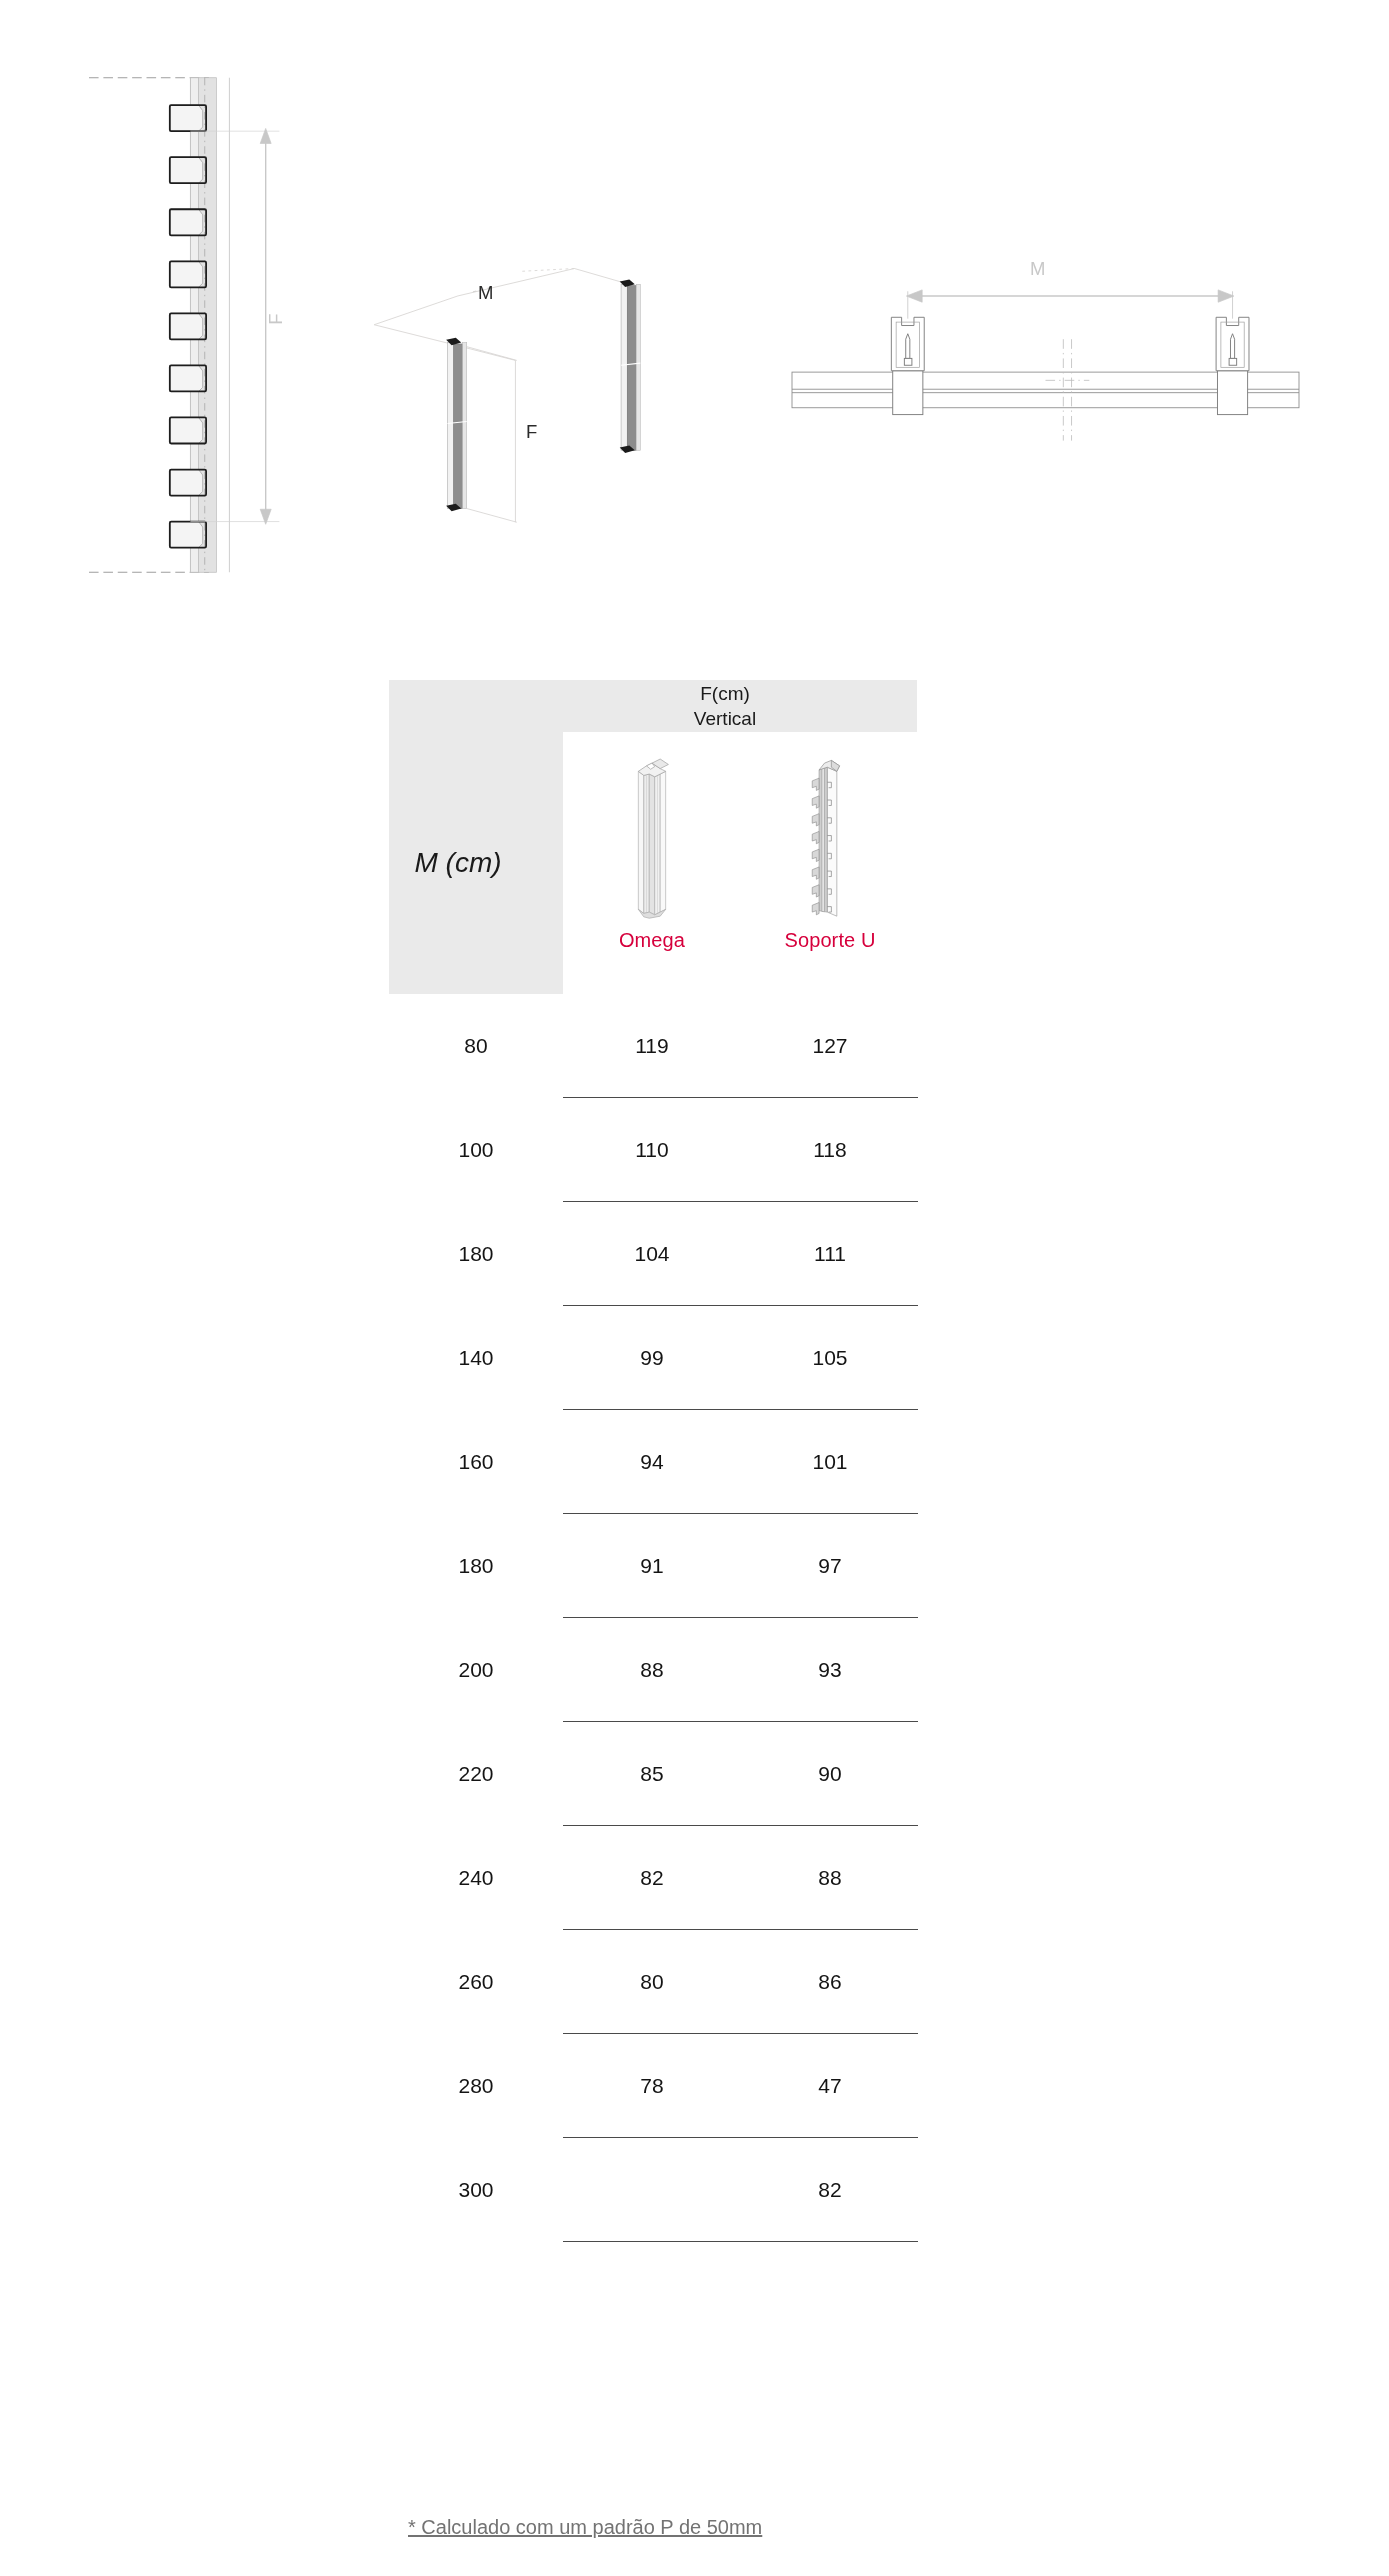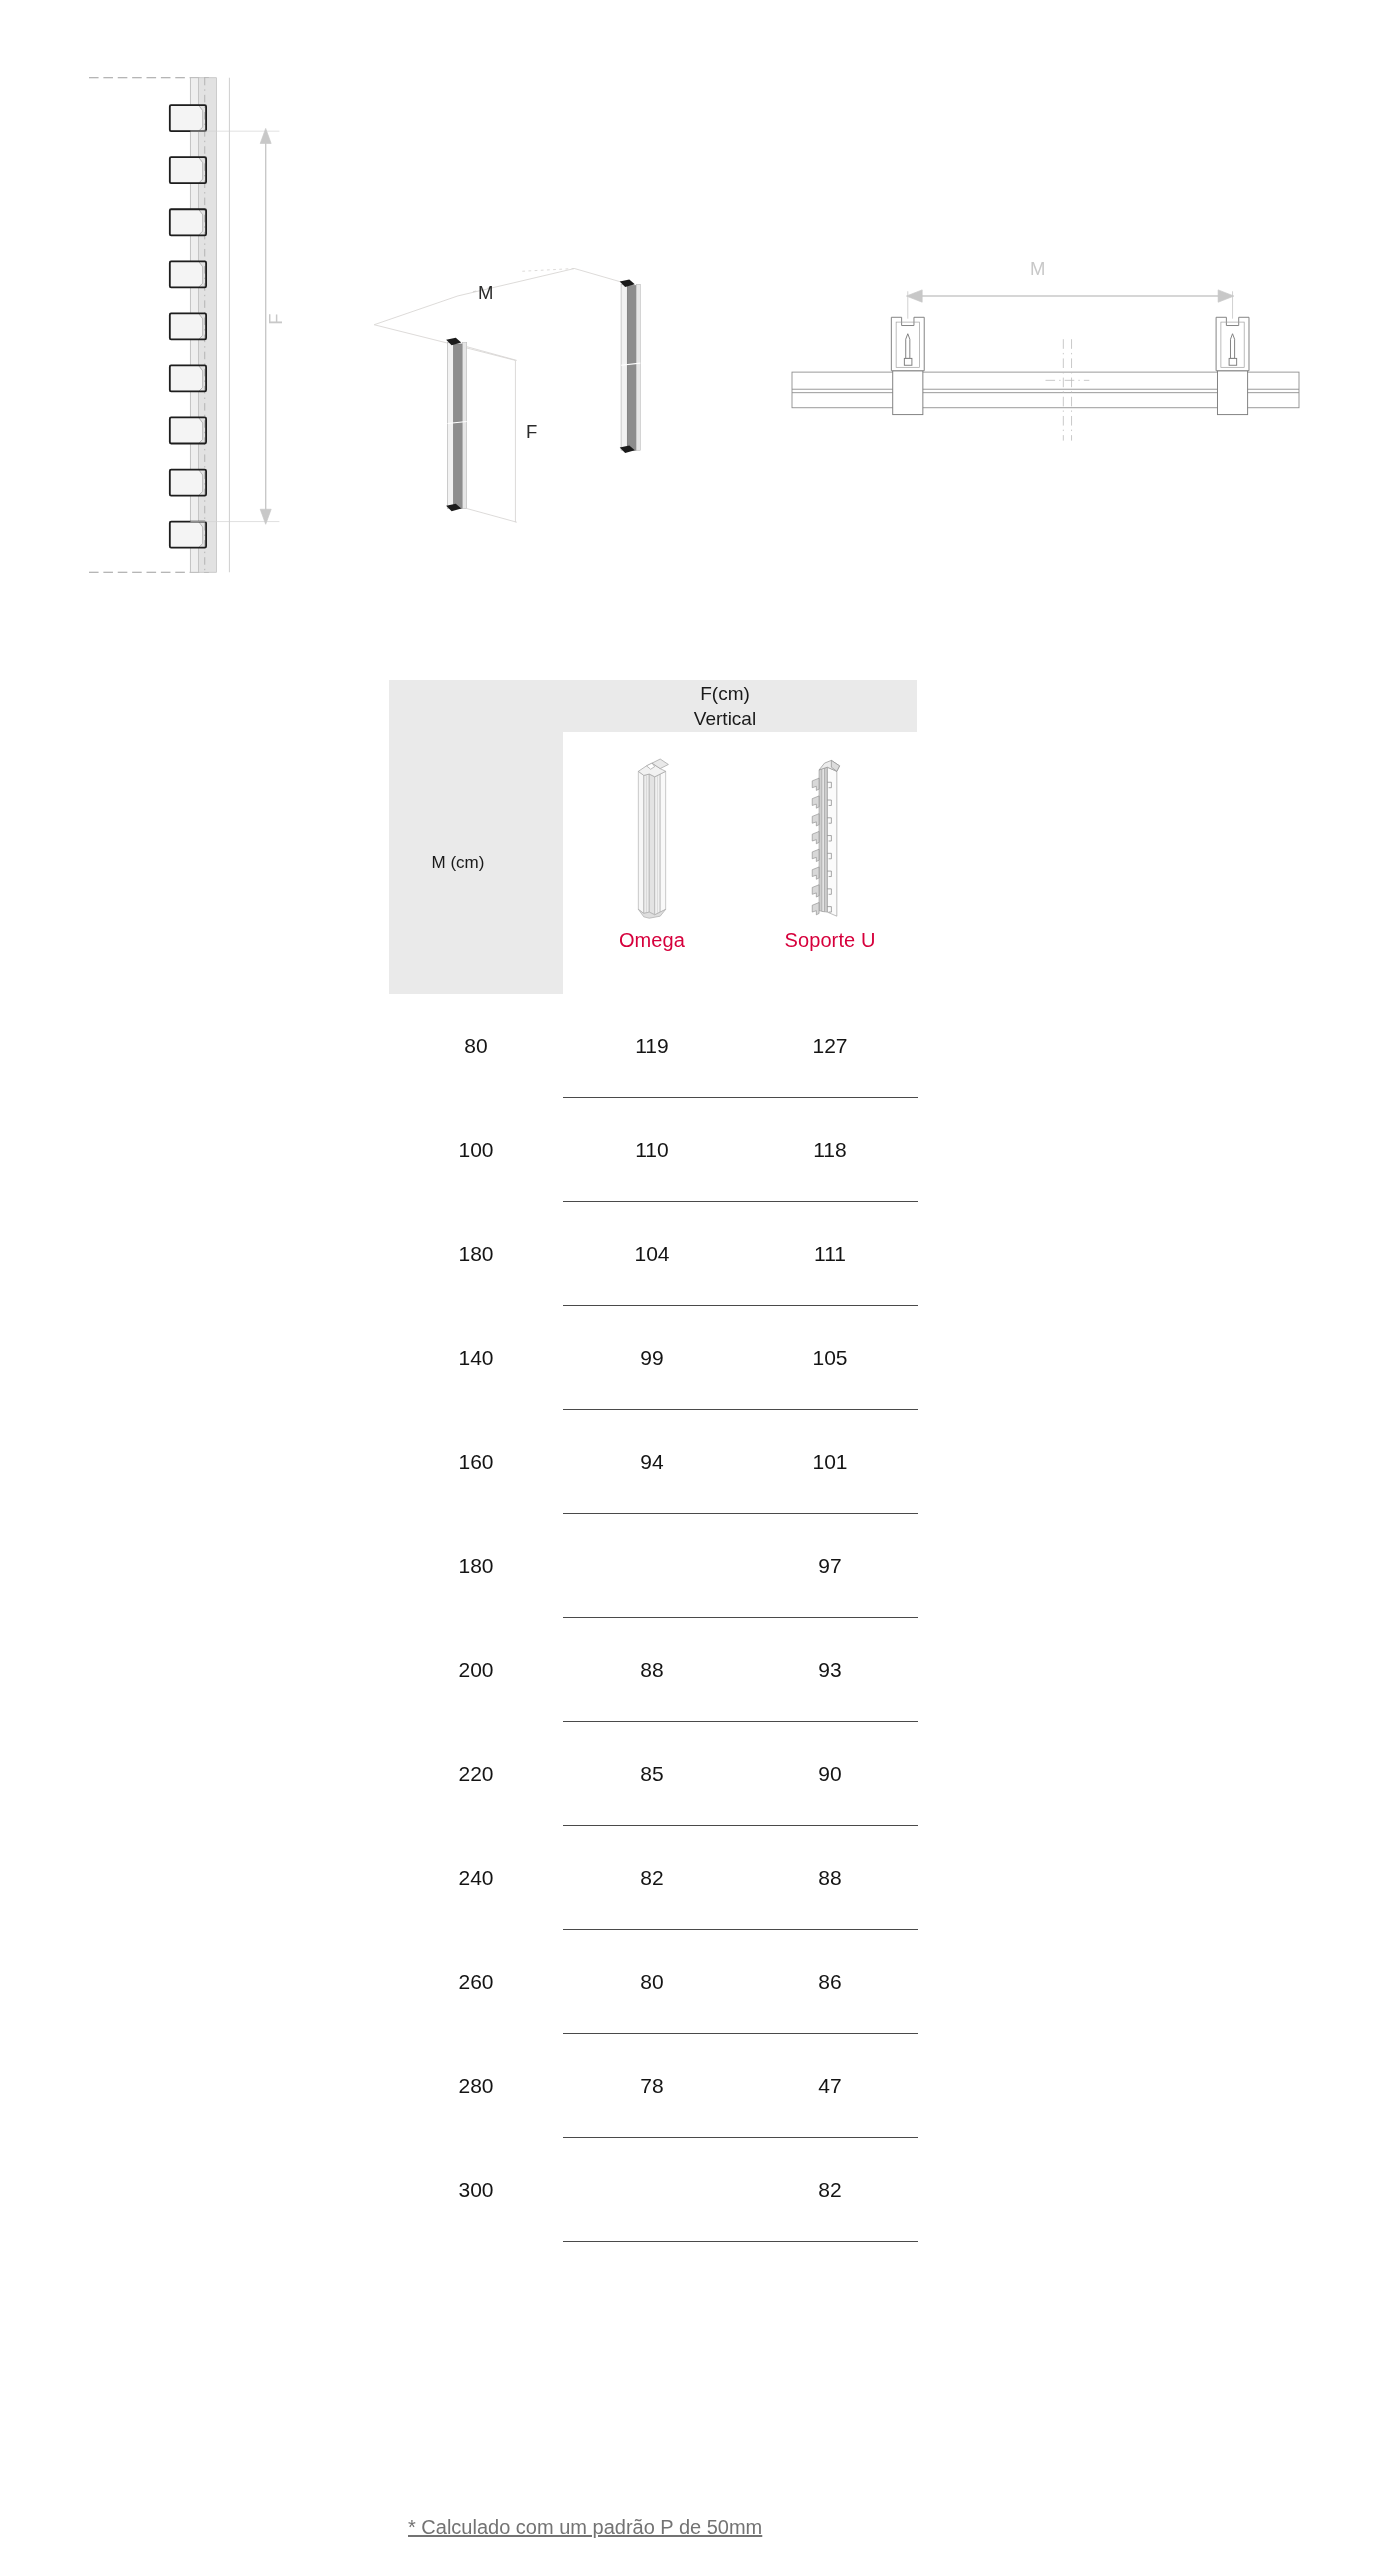--- a/index.html
+++ b/index.html
@@ -46,21 +46,21 @@
   .hdr-lower {
     position:relative; width:530px; height:262px;
   }
   .mcol-bg {
     position:absolute; left:0; top:0; width:174px; height:262px;
     background:#eaeaea;
   }
   .mcol-label {
     position:absolute; left:0; top:0; width:138px; height:262px;
     display:flex; align-items:center; justify-content:center;
-    font-size:17px; color:#1a1a1a;
+    font-size:28px; color:#1a1a1a;font-style:italic;
   }
 
   .icon-cell {
     position:absolute; top:0; width:178px; height:262px;
     display:flex; flex-direction:column; align-items:center;
     justify-content:flex-start; padding-top:16.4px;
   }
   #icon-omega { left:174px; }
   #icon-soporte { left:352px; }
 
@@ -366,20 +366,21 @@
       <div class="rowline"></div>
     </div>
     <div class="drow">
       <div class="cell c-m">160</div>
       <div class="cell c-o">94</div>
       <div class="cell c-s">101</div>
       <div class="rowline"></div>
     </div>
     <div class="drow">
       <div class="cell c-m">180</div>
+      <div class="cell c-o">91</div>
       <div class="cell c-s">97</div>
       <div class="rowline"></div>
     </div>
     <div class="drow">
       <div class="cell c-m">200</div>
       <div class="cell c-o">88</div>
       <div class="cell c-s">93</div>
       <div class="rowline"></div>
     </div>
     <div class="drow">

